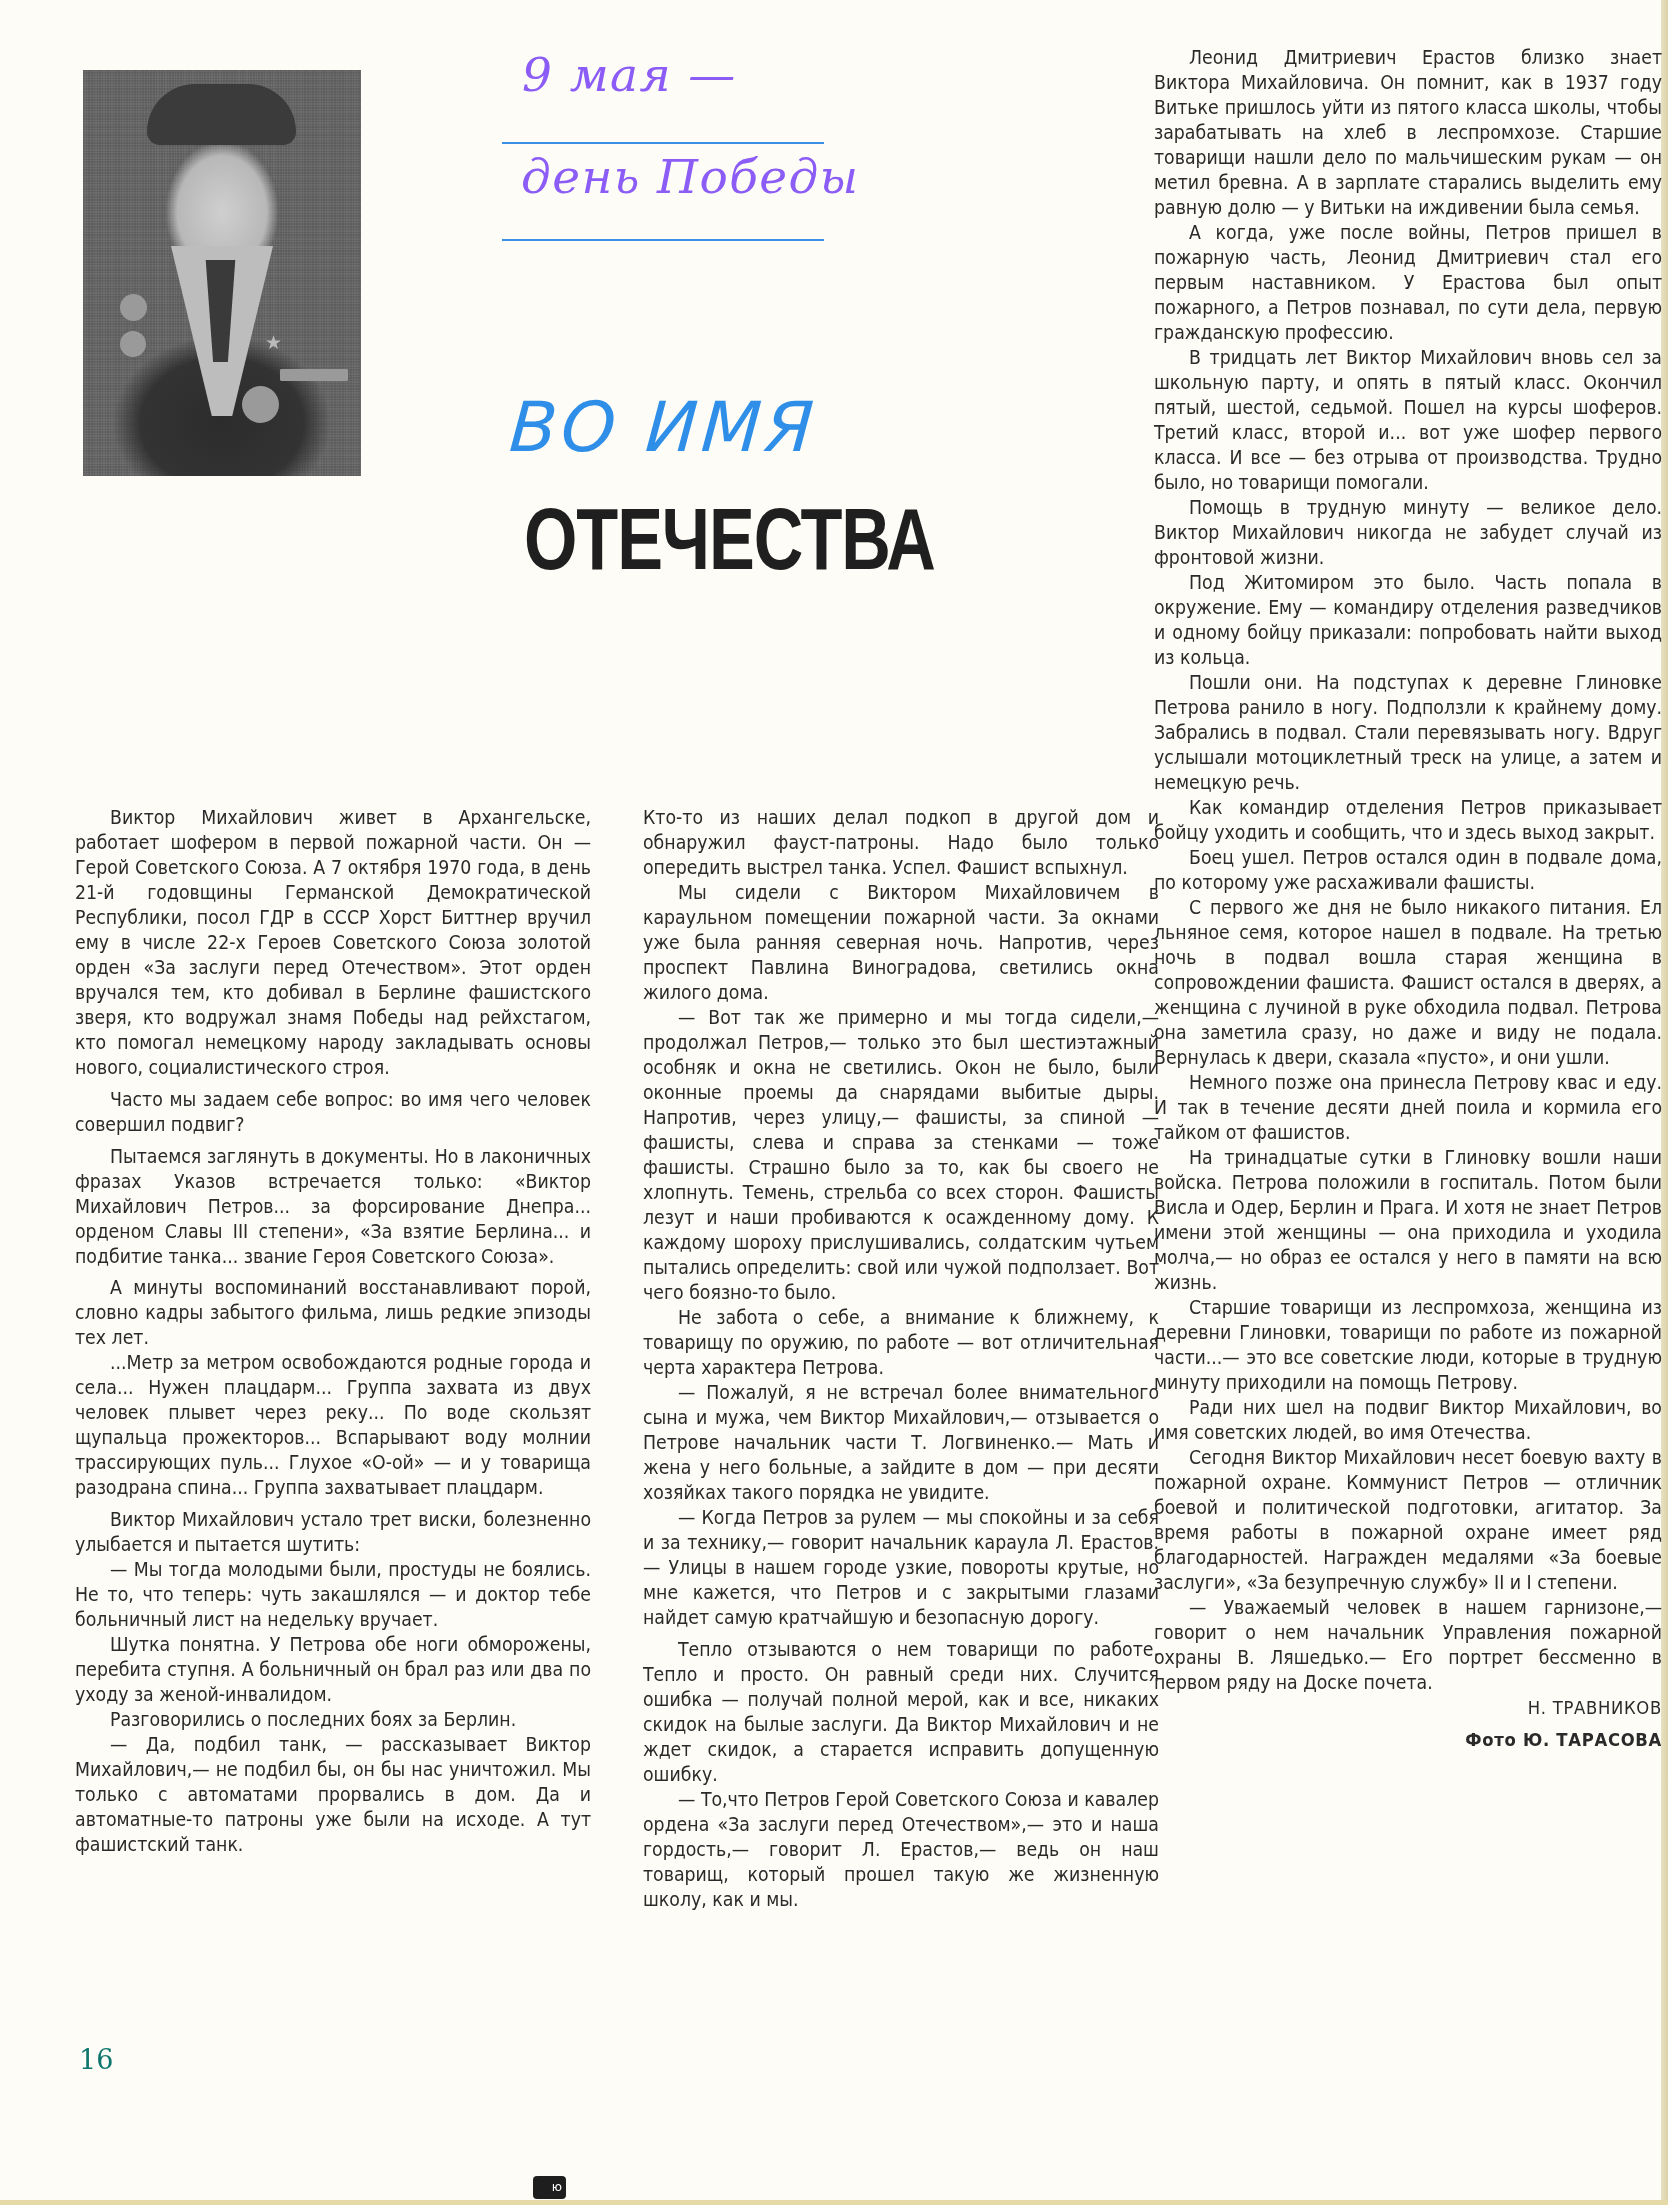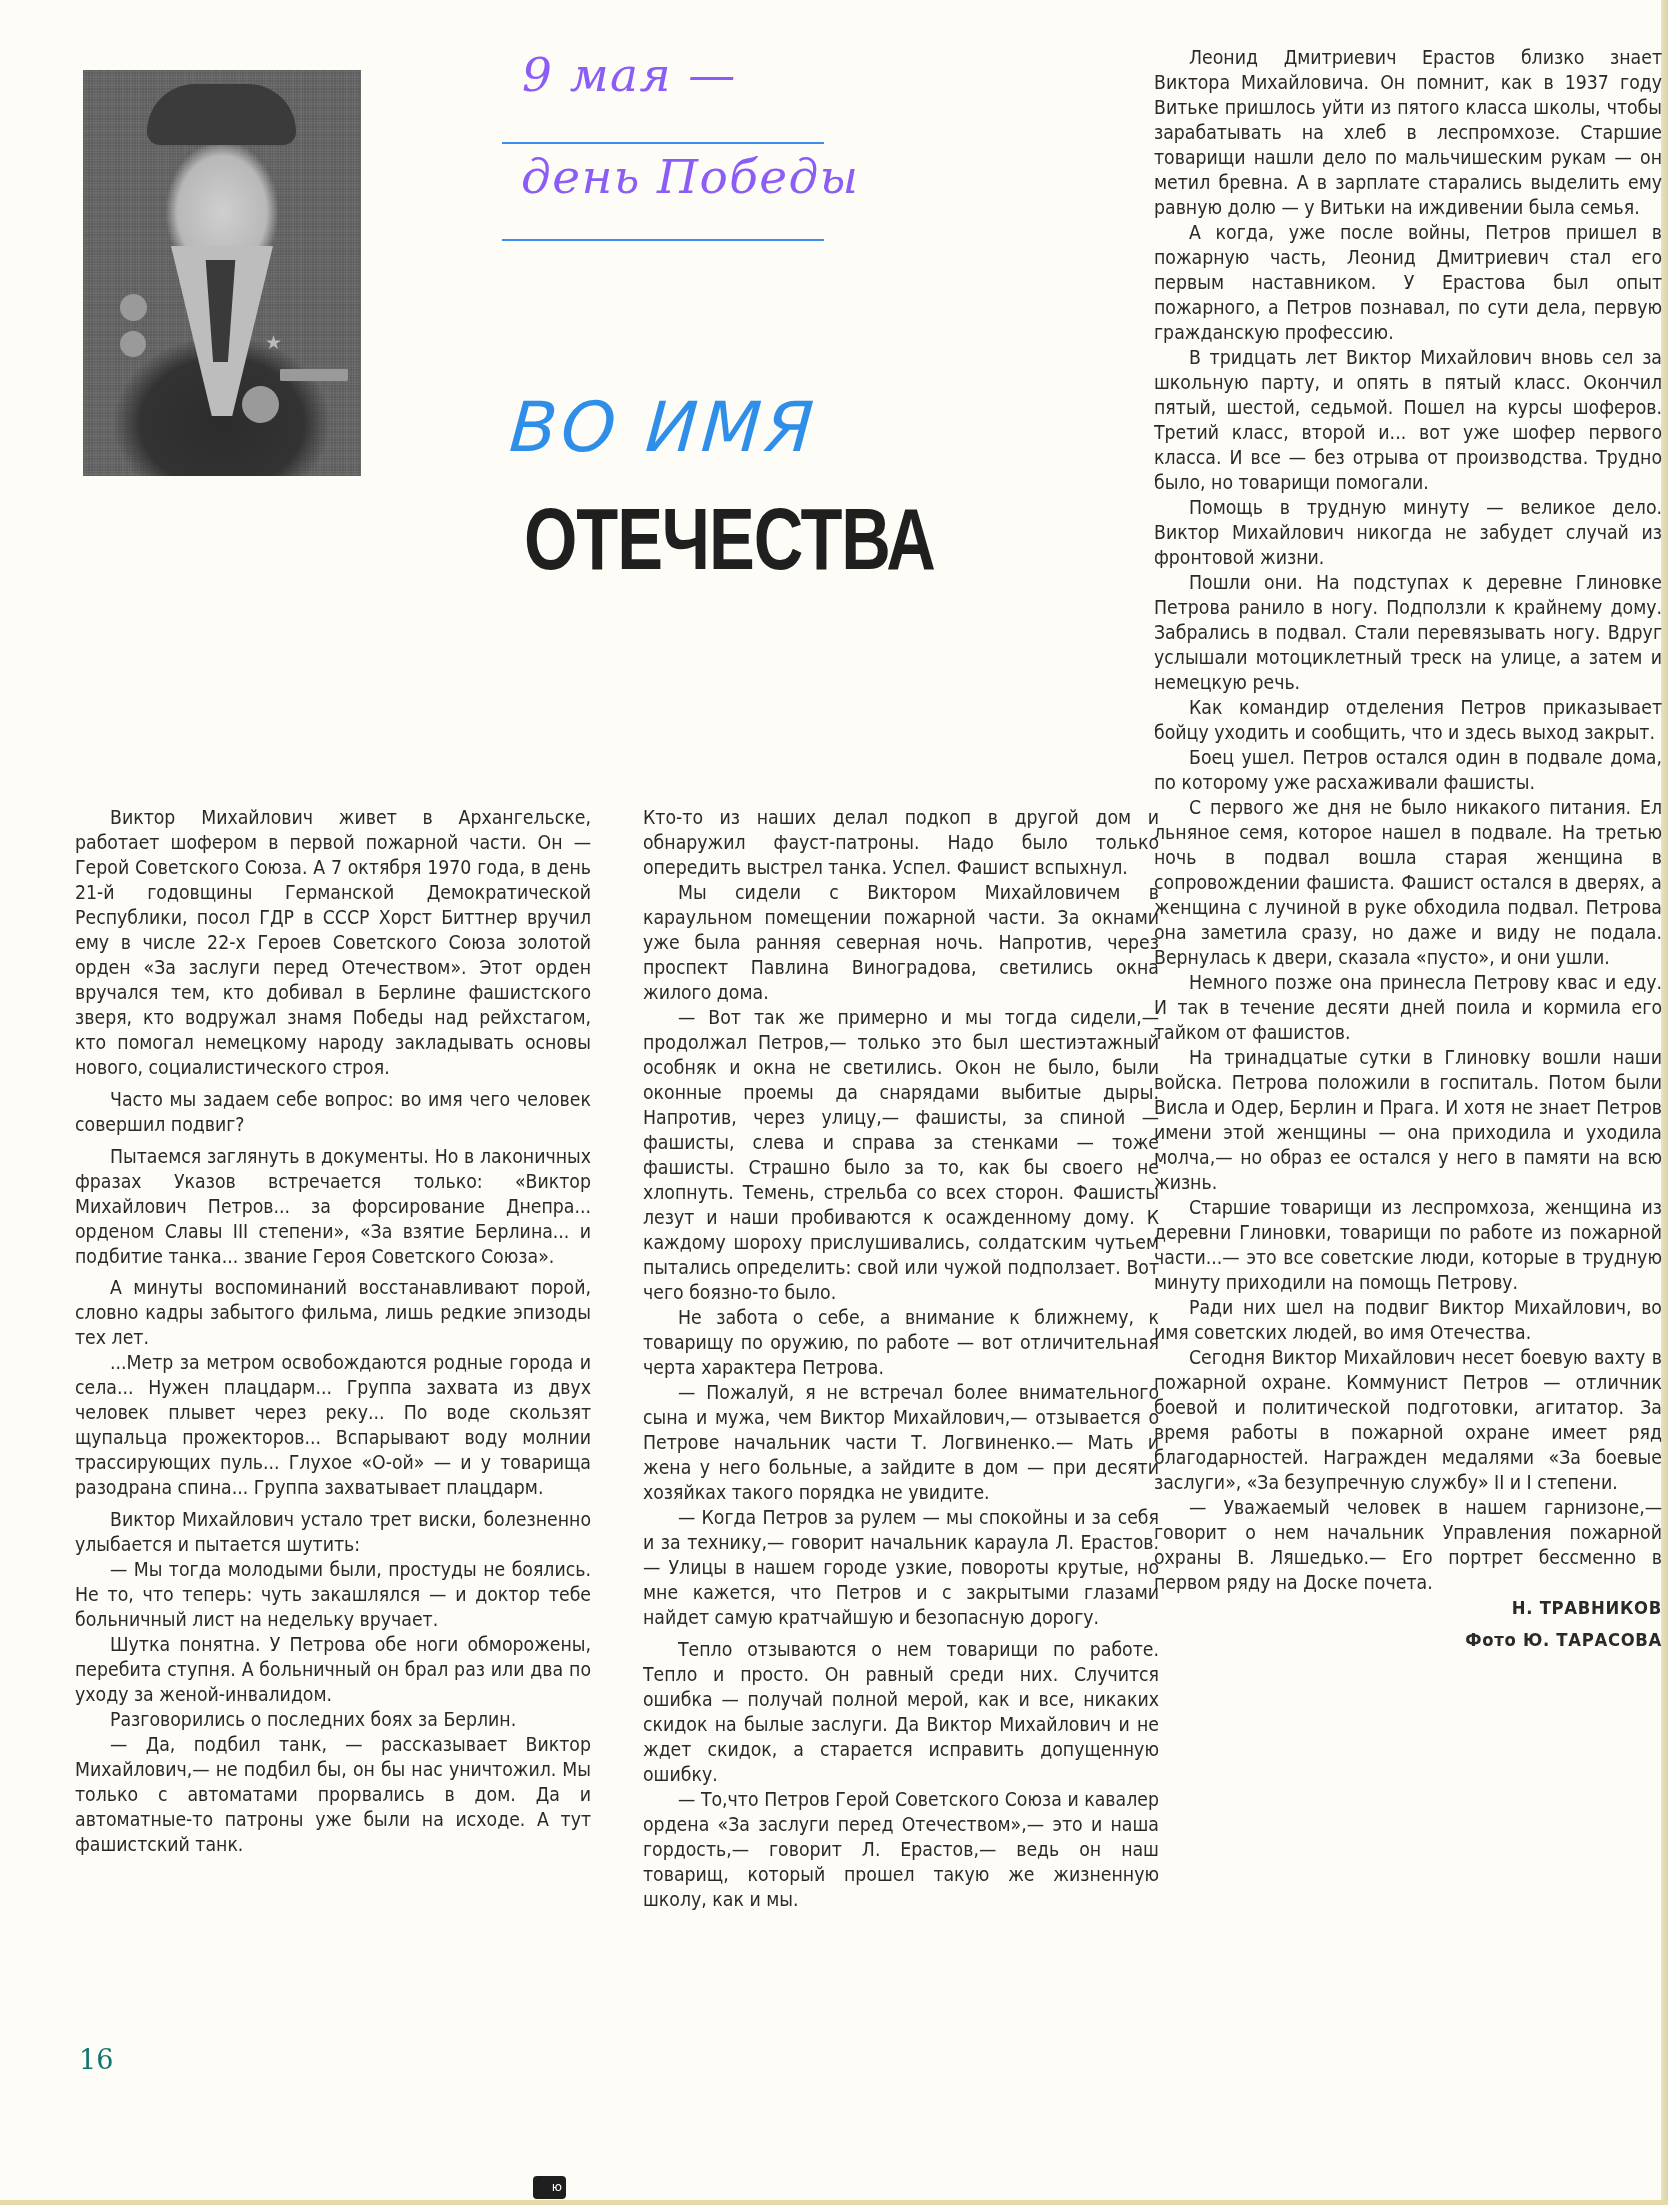--- a/index.html
+++ b/index.html
@@ -80,21 +80,21 @@
     text-align: justify;
     hyphens: manual;
   }
   .col p { margin: 0 0 6.8px 0; text-indent: 35px; }
   .col p.tight { margin-bottom: 0; }
   .col.left   { left: 75px;  top: 805px; width: 516px; }
   .col.middle { left: 619px;  top: 805px; width: 516px; margin-left: 24px; }
   .col.right  { left: 1154px; top: 45px;   width: 508px; }
   .col p.noindent { text-indent: 0; }
   .signature {
-    text-align: right; font-weight: bold; font-size: 18.3px; letter-spacing: 0.7px;
+    text-align: right; font-weight: normal; font-size: 18.3px; letter-spacing: 0.7px;
     margin-top: 12.2px; text-indent: 0;
   }
   .photo-credit {
     text-align: right; font-weight: bold; font-size: 18.3px; letter-spacing: 0.7px;
     margin-top: 47px; text-indent: 0;
   }
   .page-number {
     position: absolute; left: 79px; top: 2044px;
     font-family: "DejaVu Serif", serif; font-size: 27px; color: #0f766e;
   }
@@ -152,20 +152,21 @@
   <p>— Когда Петров за рулем — мы спокойны и за себя и за технику,— говорит начальник караула Л. Ерастов.— Улицы в нашем городе узкие, повороты крутые, но мне кажется, что Петров и с закрытыми глазами найдет самую кратчайшую и безопасную дорогу.</p>
   <p class="tight">Тепло отзываются о нем товарищи по работе. Тепло и просто. Он равный среди них. Случится ошибка — получай полной мерой, как и все, никаких скидок на былые заслуги. Да Виктор Михайлович и не ждет скидок, а старается исправить допущенную ошибку.</p>
   <p class="tight">— То,что Петров Герой Советского Союза и кавалер ордена «За заслуги перед Отечеством»,— это и наша гордость,— говорит Л. Ерастов,— ведь он наш товарищ, который прошел такую же жизненную школу, как и мы.</p>
 </div>
 
 <div class="col right">
   <p class="tight">Леонид Дмитриевич Ерастов близко знает Виктора Михайловича. Он помнит, как в 1937 году Витьке пришлось уйти из пятого класса школы, чтобы зарабатывать на хлеб в леспромхозе. Старшие товарищи нашли дело по мальчишеским рукам — он метил бревна. А в зарплате старались выделить ему равную долю — у Витьки на иждивении была семья.</p>
   <p class="tight">А когда, уже после войны, Петров пришел в пожарную часть, Леонид Дмитриевич стал его первым наставником. У Ерастова был опыт пожарного, а Петров познавал, по сути дела, первую гражданскую профессию.</p>
   <p class="tight">В тридцать лет Виктор Михайлович вновь сел за школьную парту, и опять в пятый класс. Окончил пятый, шестой, седьмой. Пошел на курсы шоферов. Третий класс, второй и... вот уже шофер первого класса. И все — без отрыва от производства. Трудно было, но товарищи помогали.</p>
   <p class="tight">Помощь в трудную минуту — великое дело. Виктор Михайлович никогда не забудет случай из фронтовой жизни.</p>
+  <p class="tight">Под Житомиром это было. Часть попала в окружение. Ему — командиру отделения разведчиков и одному бойцу приказали: попробовать найти выход из кольца.</p>
   <p class="tight">Пошли они. На подступах к деревне Глиновке Петрова ранило в ногу. Подползли к крайнему дому. Забрались в подвал. Стали перевязывать ногу. Вдруг услышали мотоциклетный треск на улице, а затем и немецкую речь.</p>
   <p class="tight">Как командир отделения Петров приказывает бойцу уходить и сообщить, что и здесь выход закрыт.</p>
   <p class="tight">Боец ушел. Петров остался один в подвале дома, по которому уже расхаживали фашисты.</p>
   <p class="tight">С первого же дня не было никакого питания. Ел льняное семя, которое нашел в подвале. На третью ночь в подвал вошла старая женщина в сопровождении фашиста. Фашист остался в дверях, а женщина с лучиной в руке обходила подвал. Петрова она заметила сразу, но даже и виду не подала. Вернулась к двери, сказала «пусто», и они ушли.</p>
   <p class="tight">Немного позже она принесла Петрову квас и еду. И так в течение десяти дней поила и кормила его тайком от фашистов.</p>
   <p class="tight">На тринадцатые сутки в Глиновку вошли наши войска. Петрова положили в госпиталь. Потом были Висла и Одер, Берлин и Прага. И хотя не знает Петров имени этой женщины — она приходила и уходила молча,— но образ ее остался у него в памяти на всю жизнь.</p>
   <p class="tight">Старшие товарищи из леспромхоза, женщина из деревни Глиновки, товарищи по работе из пожарной части...— это все советские люди, которые в трудную минуту приходили на помощь Петрову.</p>
   <p class="tight">Ради них шел на подвиг Виктор Михайлович, во имя советских людей, во имя Отечества.</p>
   <p class="tight">Сегодня Виктор Михайлович несет боевую вахту в пожарной охране. Коммунист Петров — отличник боевой и политической подготовки, агитатор. За время работы в пожарной охране имеет ряд благодарностей. Награжден медалями «За боевые заслуги», «За безупречную службу» II и I степени.</p>
   <p class="tight">— Уважаемый человек в нашем гарнизоне,— говорит о нем начальник Управления пожарной охраны В. Ляшедько.— Его портрет бессменно в первом ряду на Доске почета.</p>

